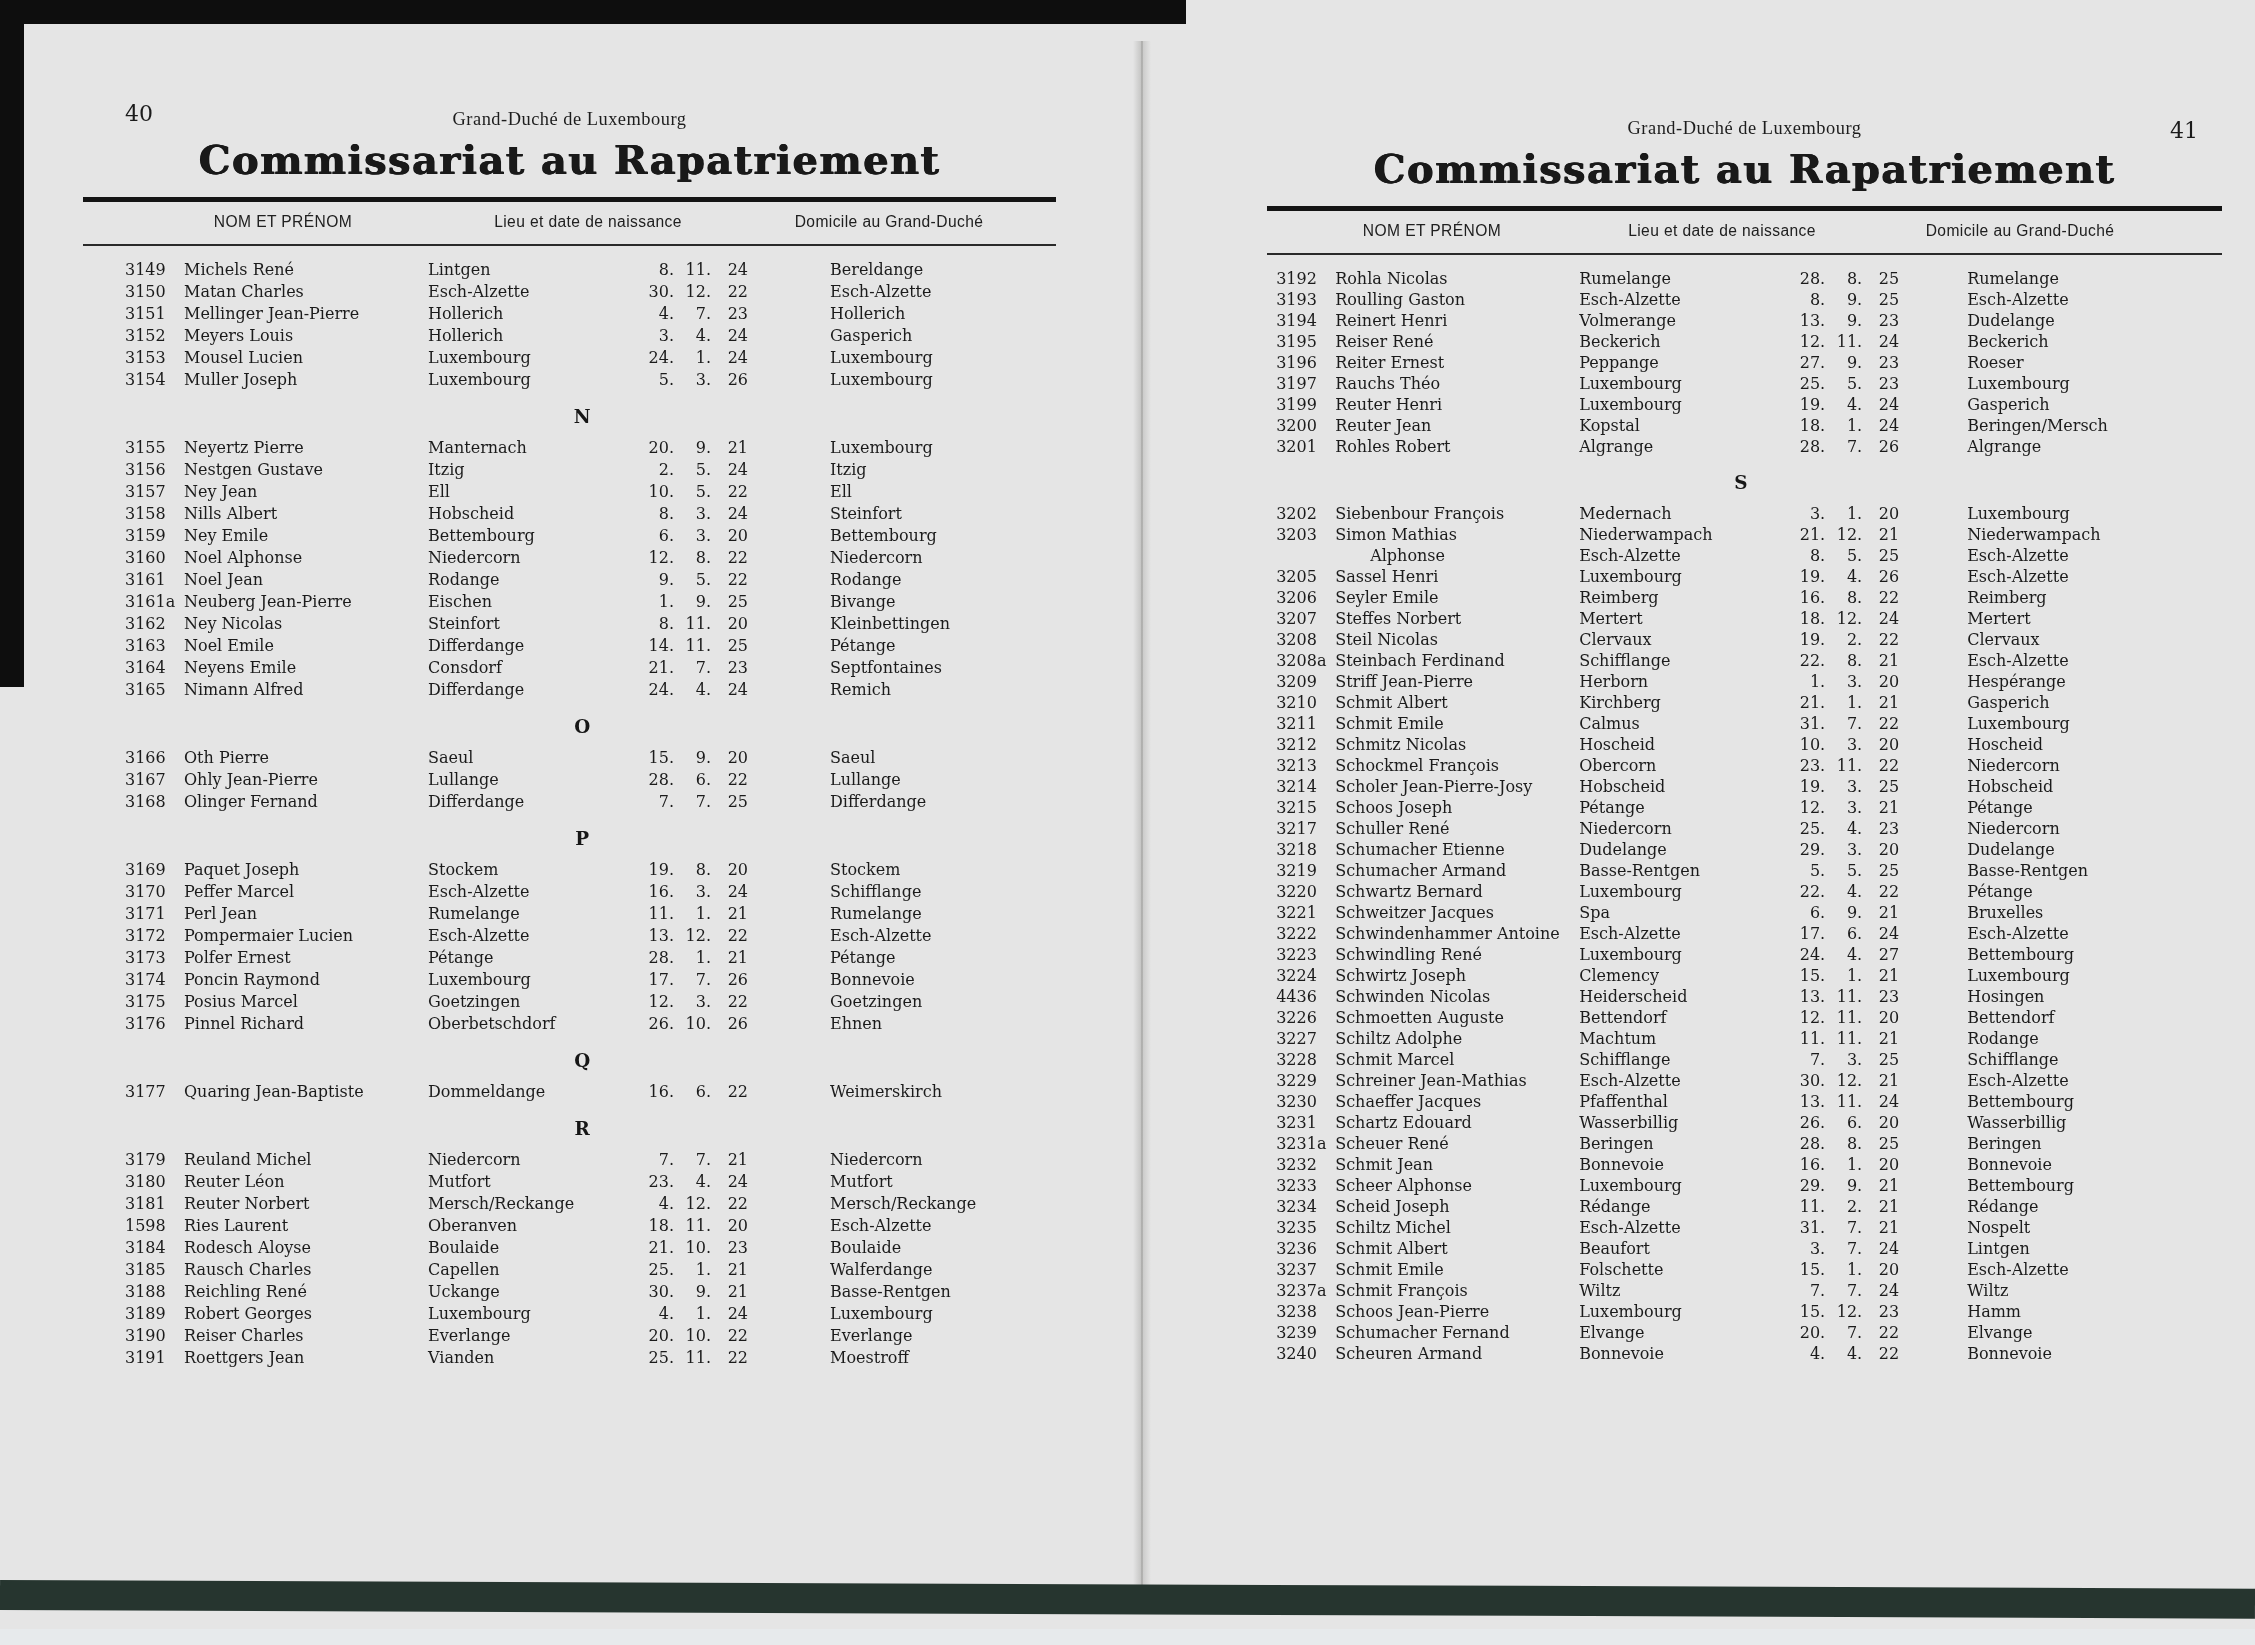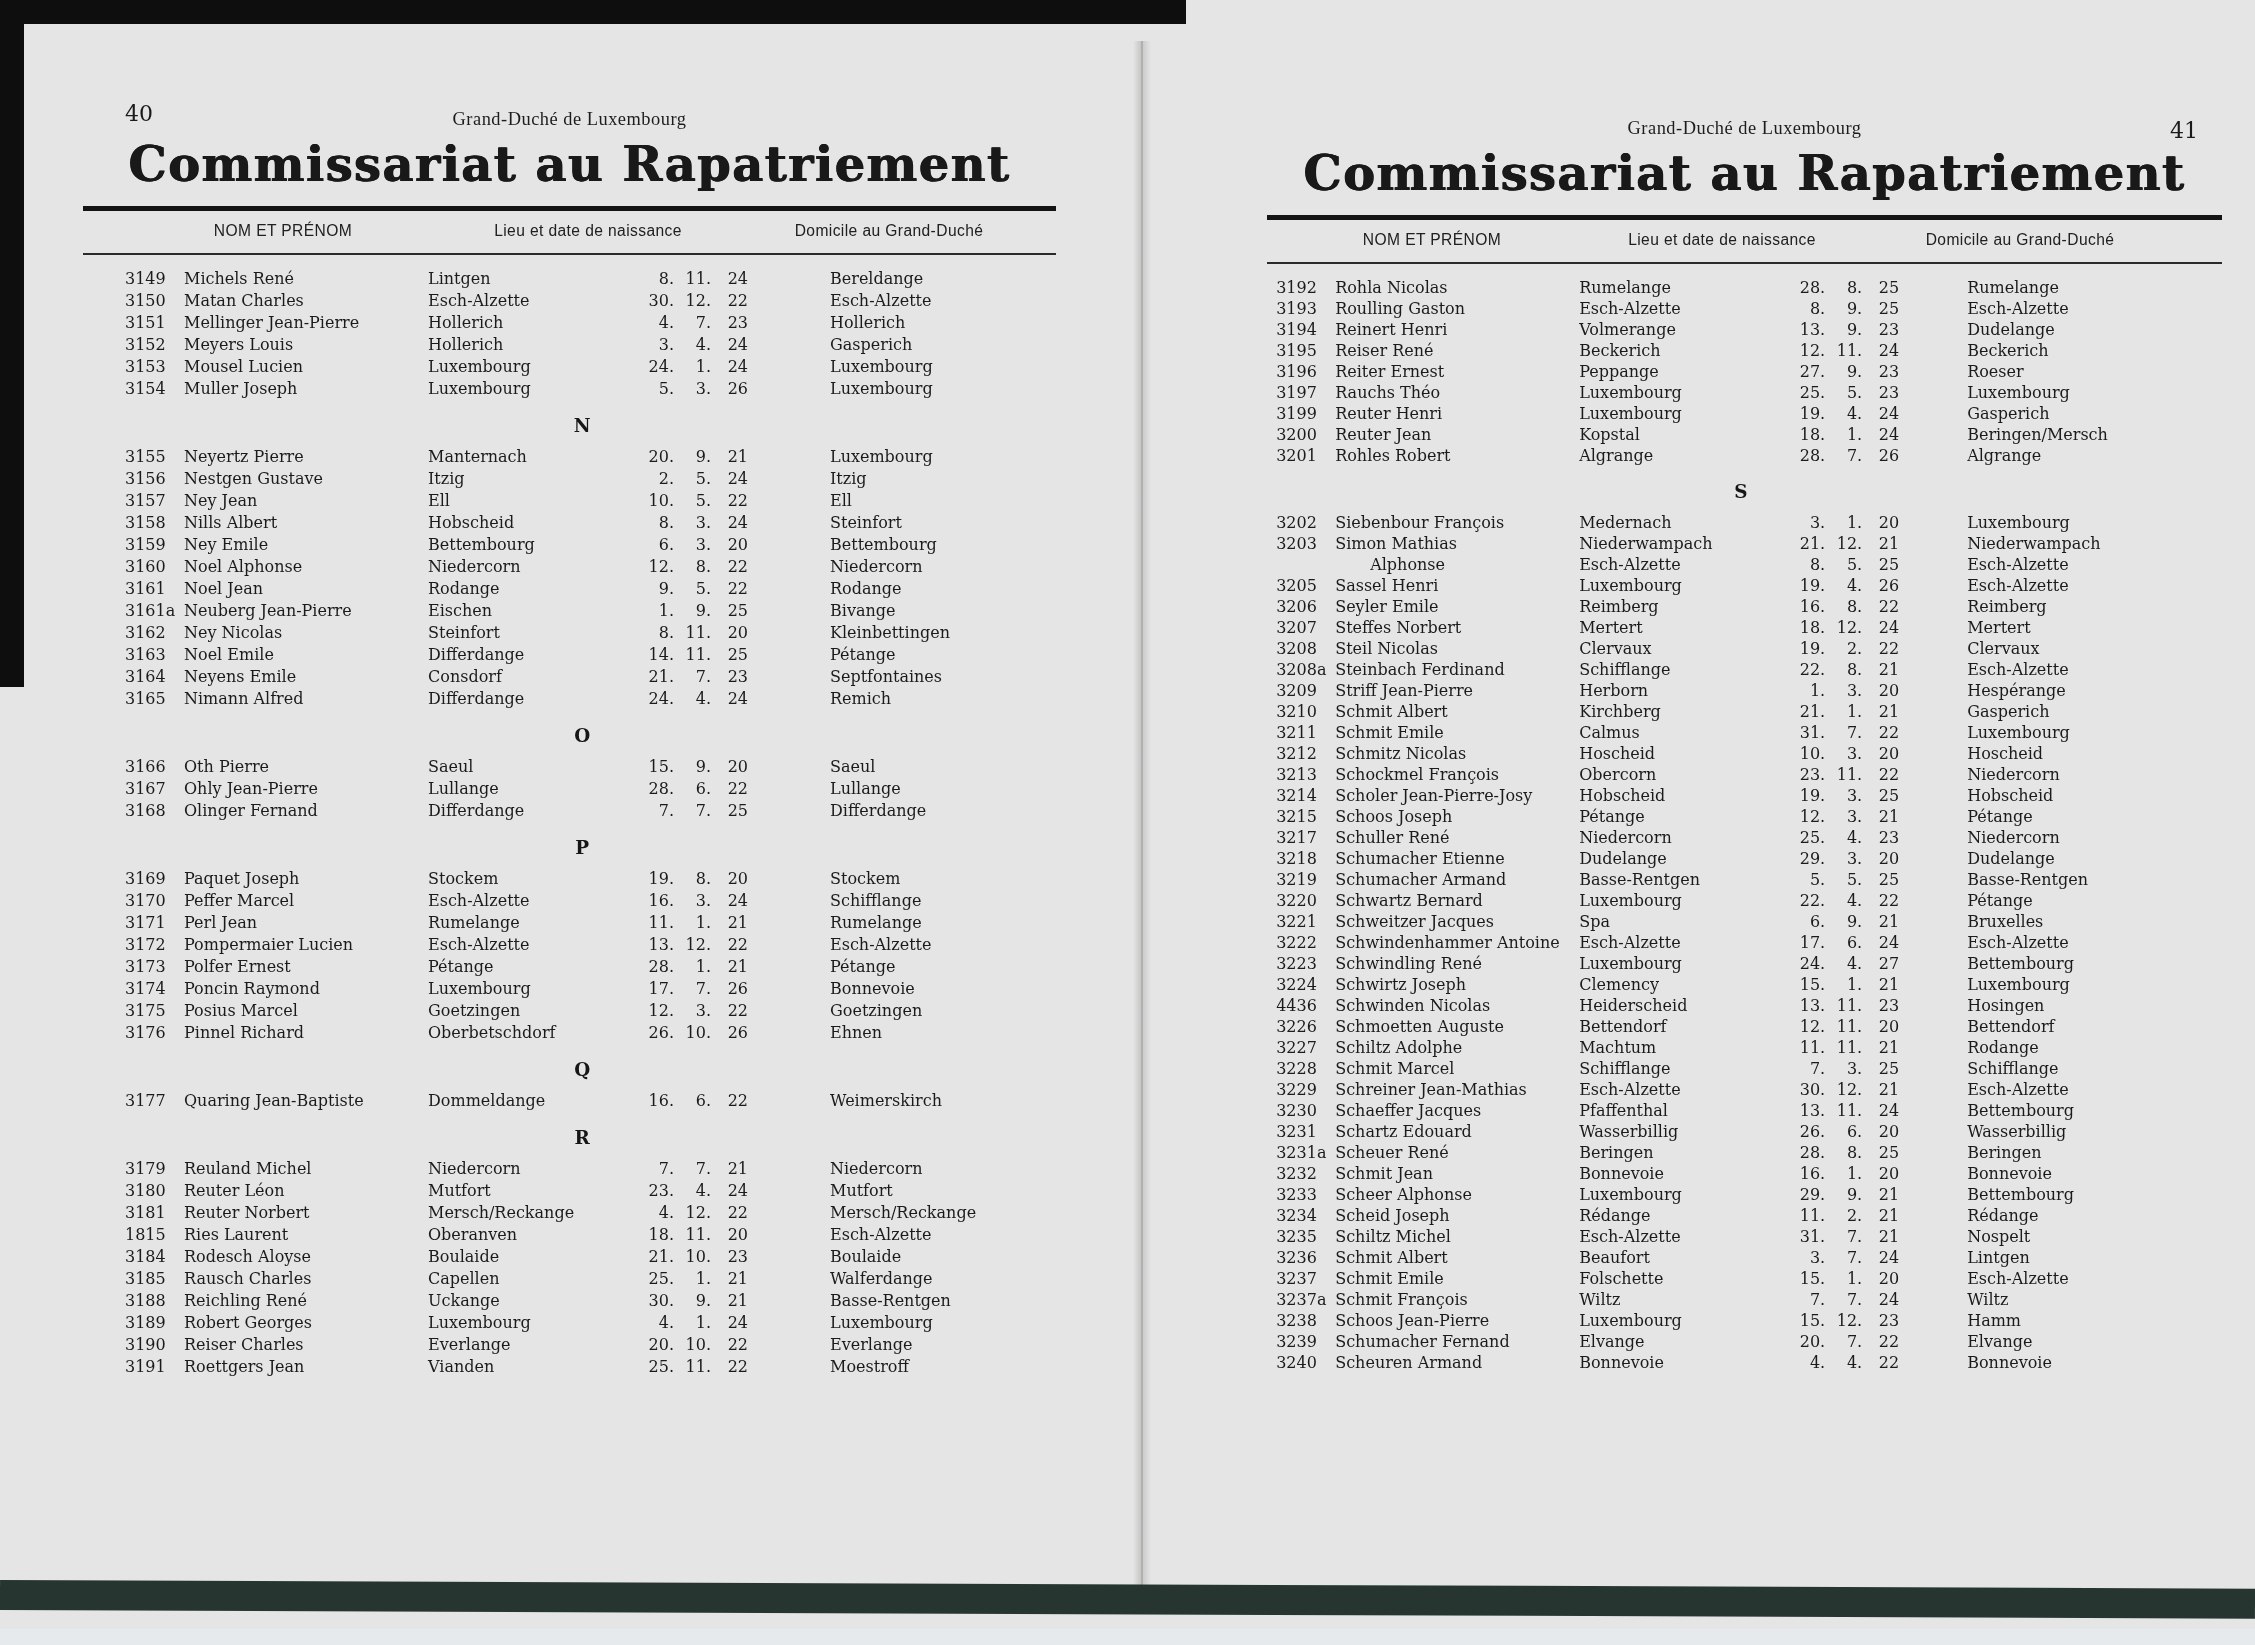--- a/index.html
+++ b/index.html
@@ -19,21 +19,21 @@
 
   
   .page{position:absolute;color:#1b1b1b;}
   .page-40{left:83px;top:83px;width:973px;}
   .page-41{left:1267px;top:92px;width:955px;}
   .page-num{position:absolute;font-size:22px;font-family:"DejaVu Serif",serif;color:#1b1b1b;}
   .page-40 .page-num{left:42px;top:18.4px;}
   .page-41 .page-num{right:24px;top:26px;}
   .head-small{text-align:center;font-family:Liberation Serif, serif;font-size:18.4px;
               letter-spacing:0.5px;margin-top:26px;color:#1d1d1d;}
-  .head-title{text-align:center;font-family:"DejaVu Serif",serif;font-weight:700;font-size:48px;
+  .head-title{text-align:center;font-family:"DejaVu Serif",serif;font-weight:700;font-size:40px;
               letter-spacing:1.4px;margin-top:5.5px;color:#191919;
               text-shadow:0.6px 0 0 #191919, -0.4px 0 0 #191919;}
   .rule-thick{height:4.6px;background:#141414;margin-top:14.7px;}
   .label-band{position:relative;height:42px;}
   .col-label{position:absolute;top:11px;width:220px;text-align:center;
              font-family:"Liberation Sans",sans-serif;font-size:15.6px;letter-spacing:0.4px;color:#202020;}
   .page-40 .col-label.c1{left:90px;}  .page-40 .col-label.c2{left:395px;} .page-40 .col-label.c3{left:696px;}
   .page-41 .col-label.c1{left:55px;}  .page-41 .col-label.c2{left:345px;} .page-41 .col-label.c3{left:643px;}
   .rule-thin{height:1.8px;background:#2a2a2a;}
 
@@ -441,21 +441,21 @@
           <span class="c-name">Reuter Norbert</span>
           <span class="c-place">Mersch/Reckange</span>
           <span class="c-date">
             <span class="dd">4.</span>
             <span class="mm">12.</span>
             <span class="yy">22</span>
           </span>
           <span class="c-dom">Mersch/Reckange</span>
         </div>
         <div class="row">
-          <span class="c-id">1815</span>
+          <span class="c-id">1598</span>
           <span class="c-name">Ries Laurent</span>
           <span class="c-place">Oberanven</span>
           <span class="c-date">
             <span class="dd">18.</span>
             <span class="mm">11.</span>
             <span class="yy">20</span>
           </span>
           <span class="c-dom">Esch-Alzette</span>
         </div>
         <div class="row">

